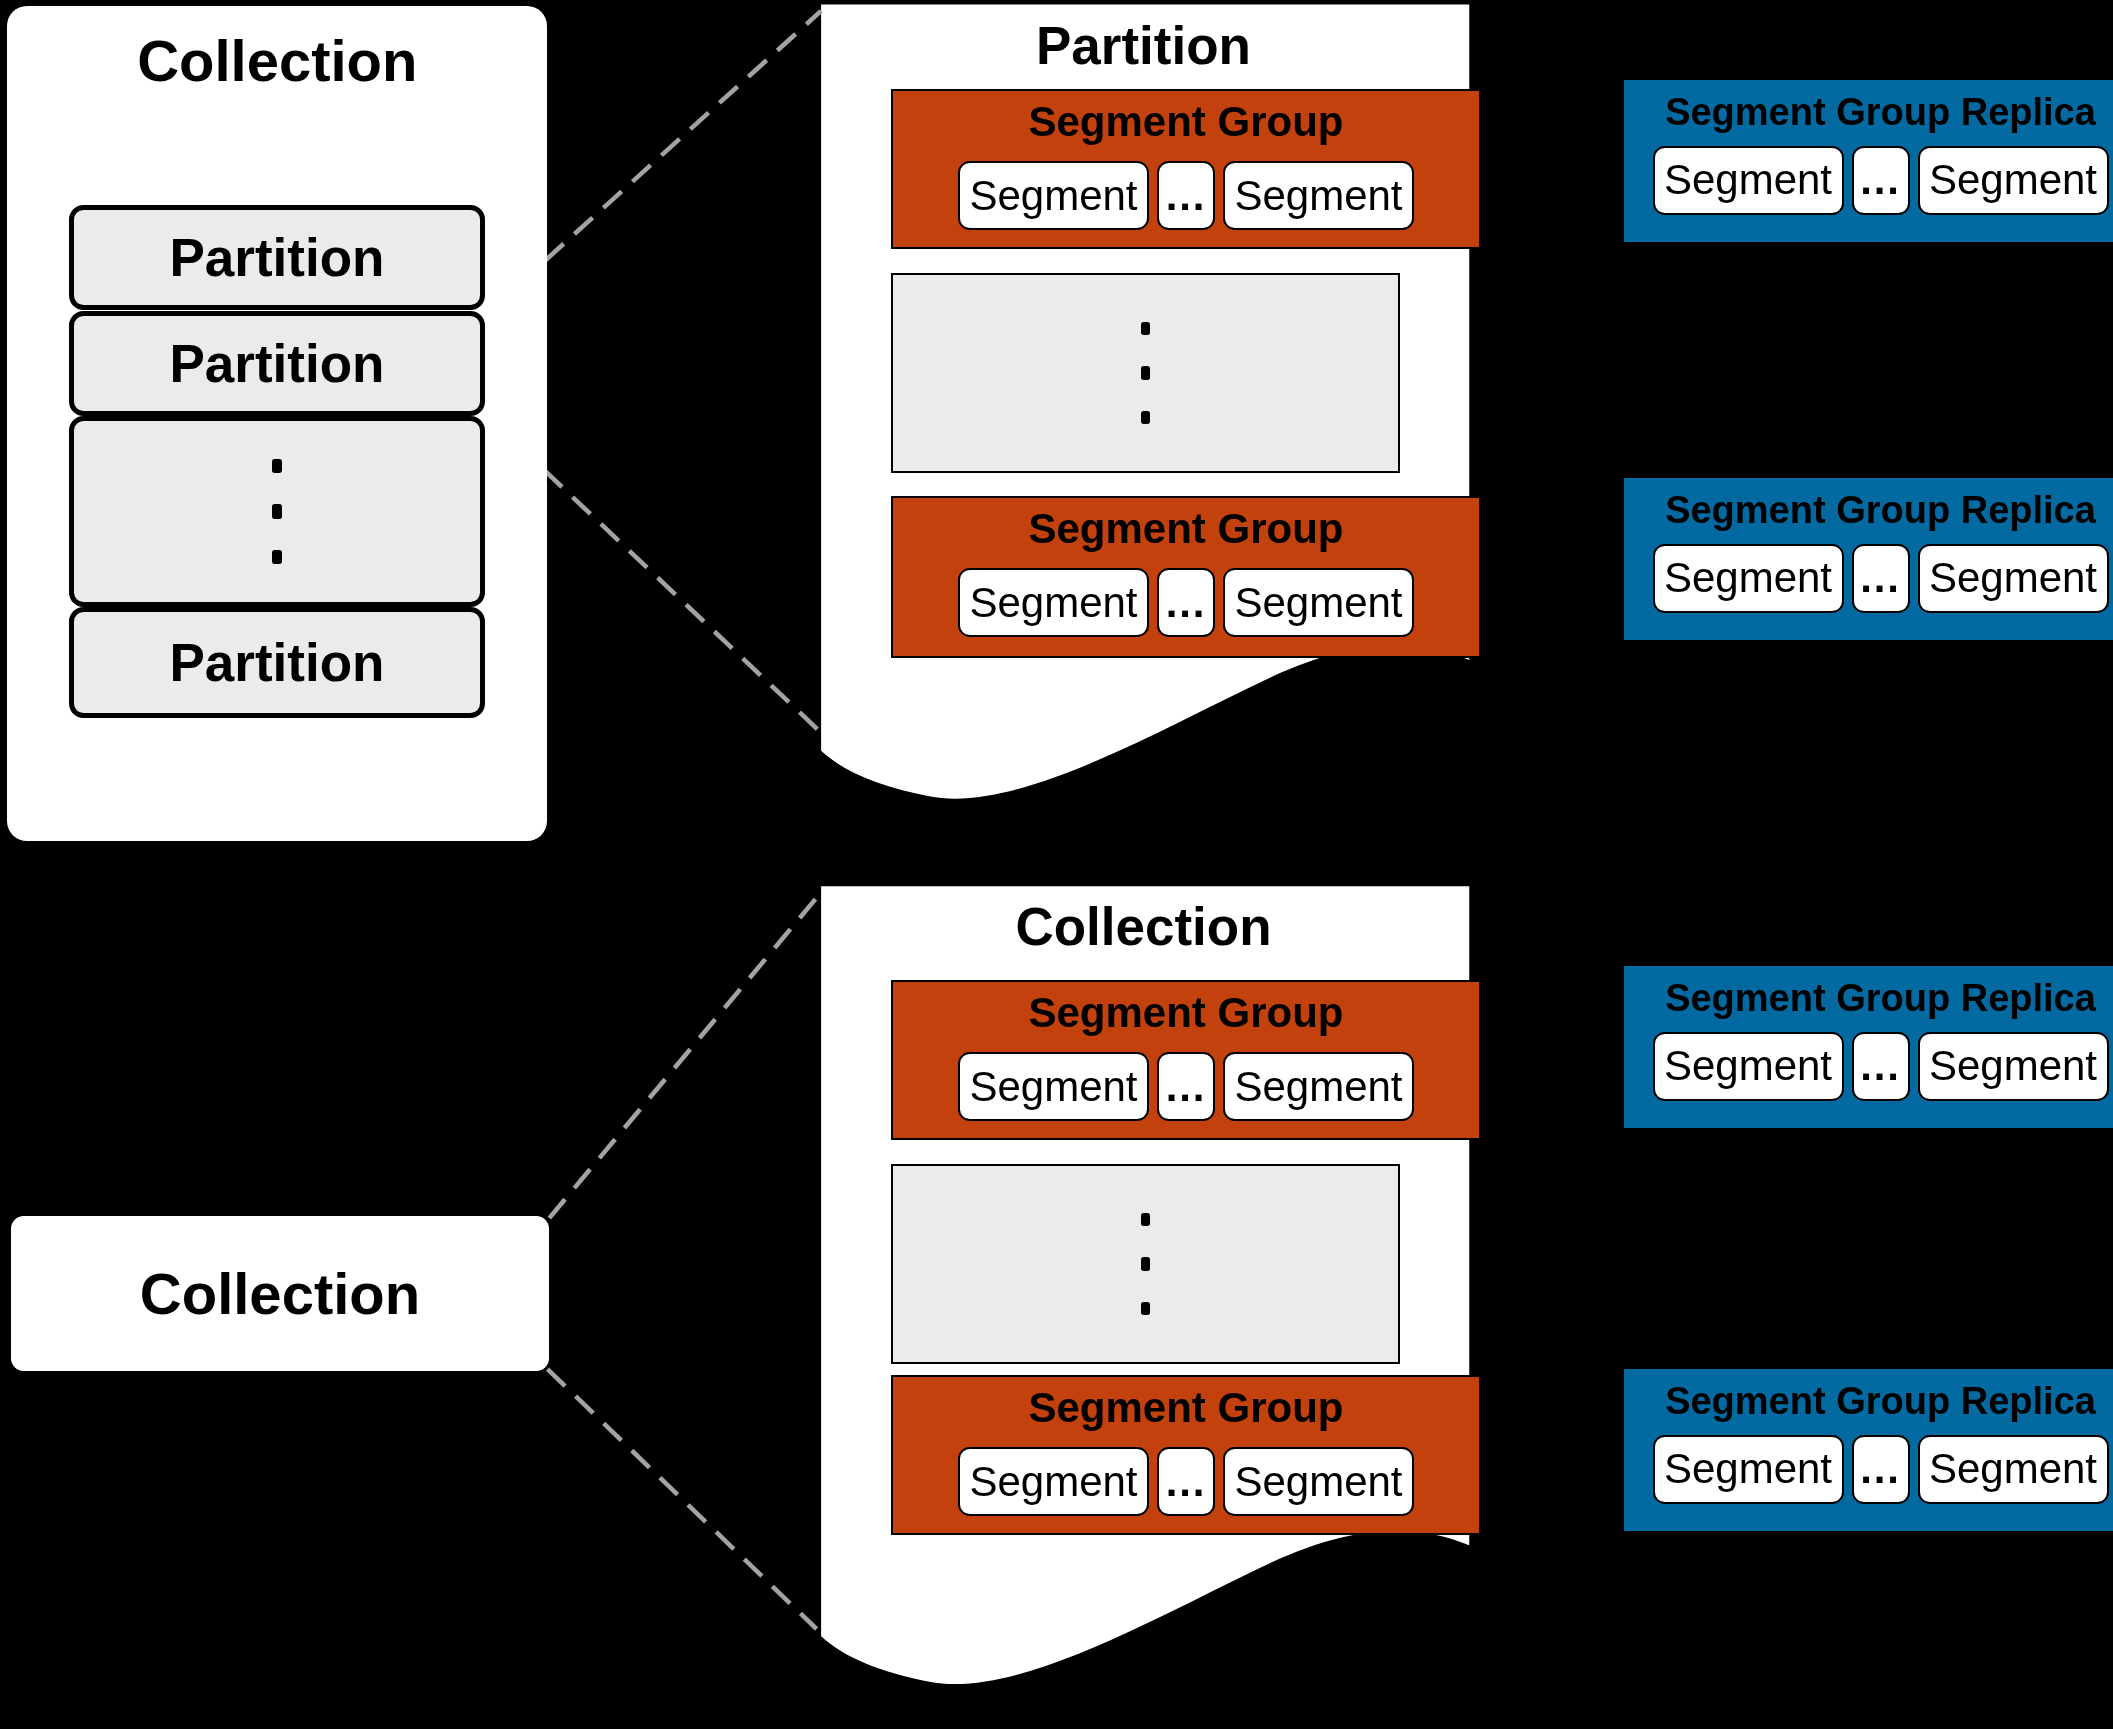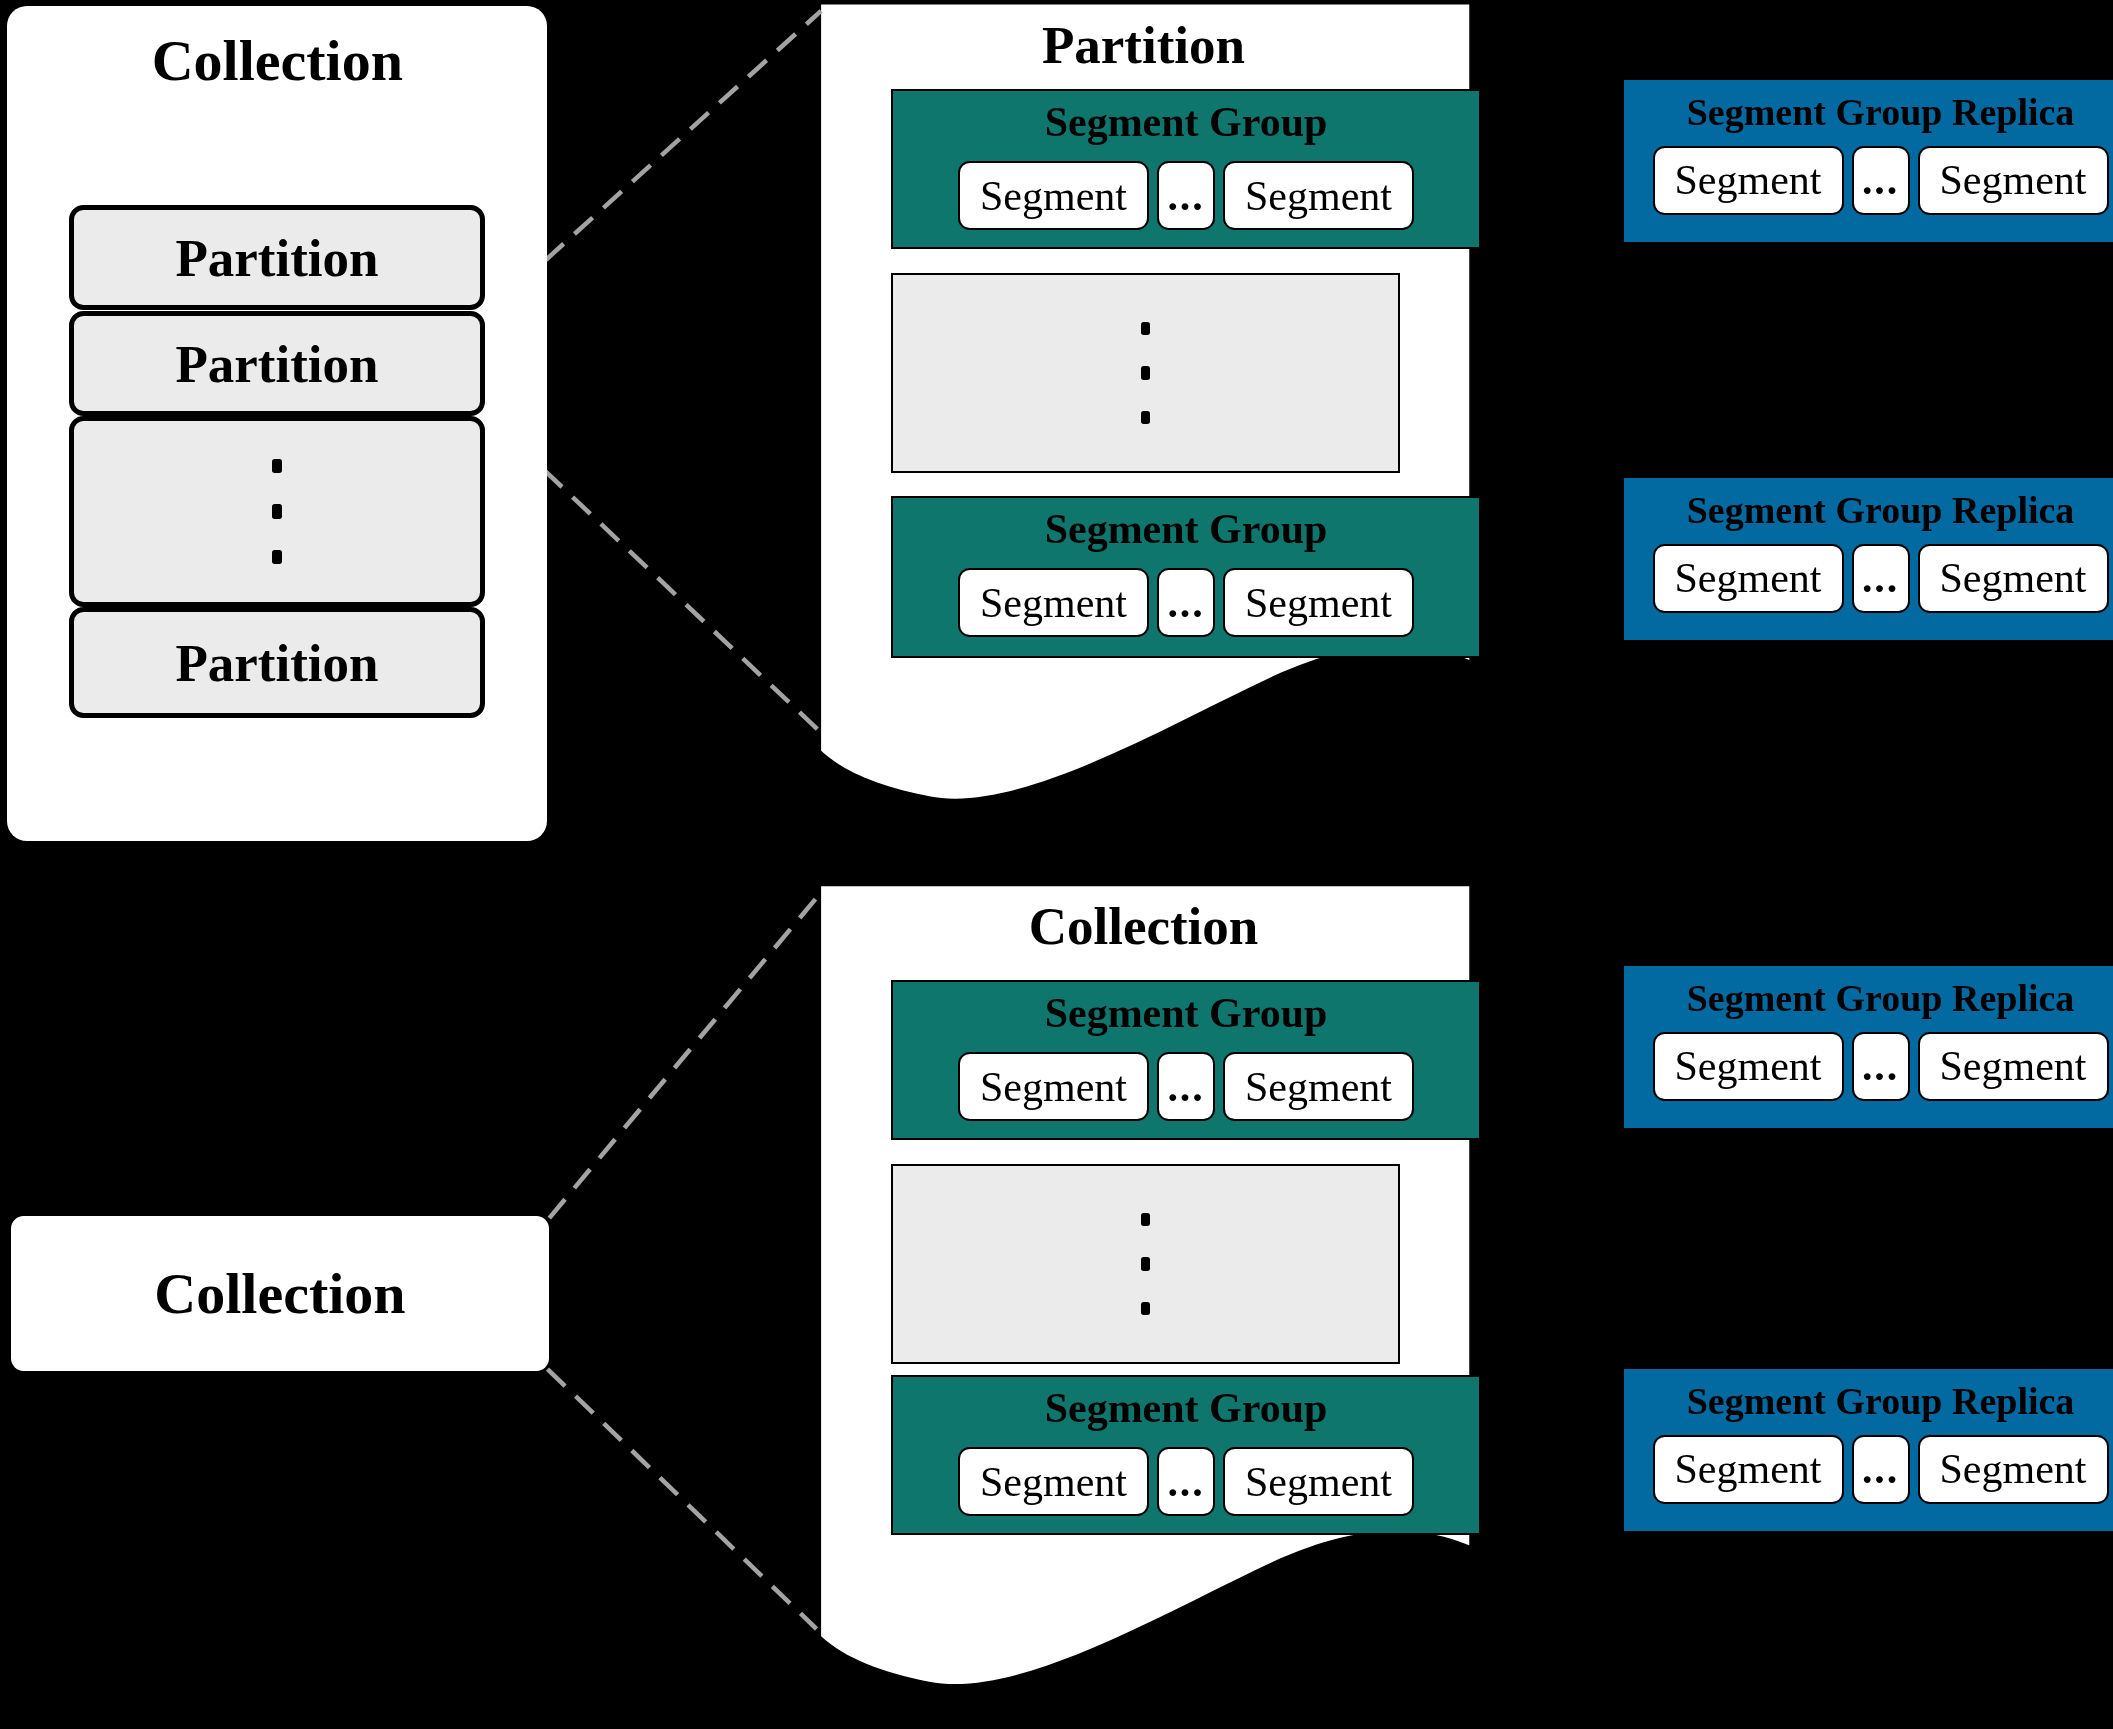--- a/index.html
+++ b/index.html
@@ -1,18 +1,18 @@
 <!DOCTYPE html>
 <html style="font-size:14.5px"><head>
 <meta charset="utf-8">
 <style>
   html,body{margin:0;padding:0;background:#000;}
   #canvas{
     position:relative;width:2114px;height:1729px;background:#000000;
-    font-family:Liberation Serif, serif;color:#000;overflow:hidden;
+    font-family:Liberation Sans, sans-serif;color:#000;overflow:hidden;
   }
   #bg-svg{position:absolute;left:0;top:0;}
 
   
   .white-panel{position:absolute;background:#ffffff;}
   #left-panel{left:7.3px;top:6.4px;width:540px;height:835px;border-radius:20px;}
   #left-panel-title{position:absolute;left:7.3px;top:27px;width:540px;text-align:center;
     font-size:58px;font-weight:bold;}
   #bottom-left-box{left:11px;top:1216px;width:538px;height:155px;border-radius:12.7px;
     display:flex;align-items:center;justify-content:center;font-size:58px;font-weight:bold;}
@@ -34,21 +34,21 @@
   .dot{width:10px;height:14.5px;background:#000;border-radius:2.7px;}
   .dot-sm{width:9px;height:13.6px;background:#000;border-radius:2.7px;}
 
   
   .sheet-title{position:absolute;left:818px;width:651px;text-align:center;
     font-size:53px;font-weight:bold;}
   #top-sheet-title{top:14.5px;}
   #bottom-sheet-title{top:896px;}
 
   
-  .sg-box{position:absolute;left:891px;width:590px;background:#0f766e;
+  .sg-box{position:absolute;left:891px;width:590px;background:#c2410c;
     border:2.7px solid #000;box-sizing:border-box;
     display:flex;flex-direction:column;align-items:center;}
   .sg-title{font-size:42px;font-weight:bold;margin-top:7.3px;line-height:1.15;}
   .seg-row{display:flex;gap:8px;margin-top:14.5px;}
   .seg-box{width:191px;height:69px;background:#fff;border:2.7px solid #000;border-radius:11.8px;
     box-sizing:border-box;display:flex;align-items:center;justify-content:center;font-size:42px;}
   .mini-ellipsis{width:58px;height:69px;background:#fff;border:2.7px solid #000;border-radius:11.8px;
     box-sizing:border-box;display:flex;align-items:center;justify-content:center;
     font-size:42px;font-weight:bold;letter-spacing:1.8px;}
   #sg-top-1{top:89px;height:160px;}

